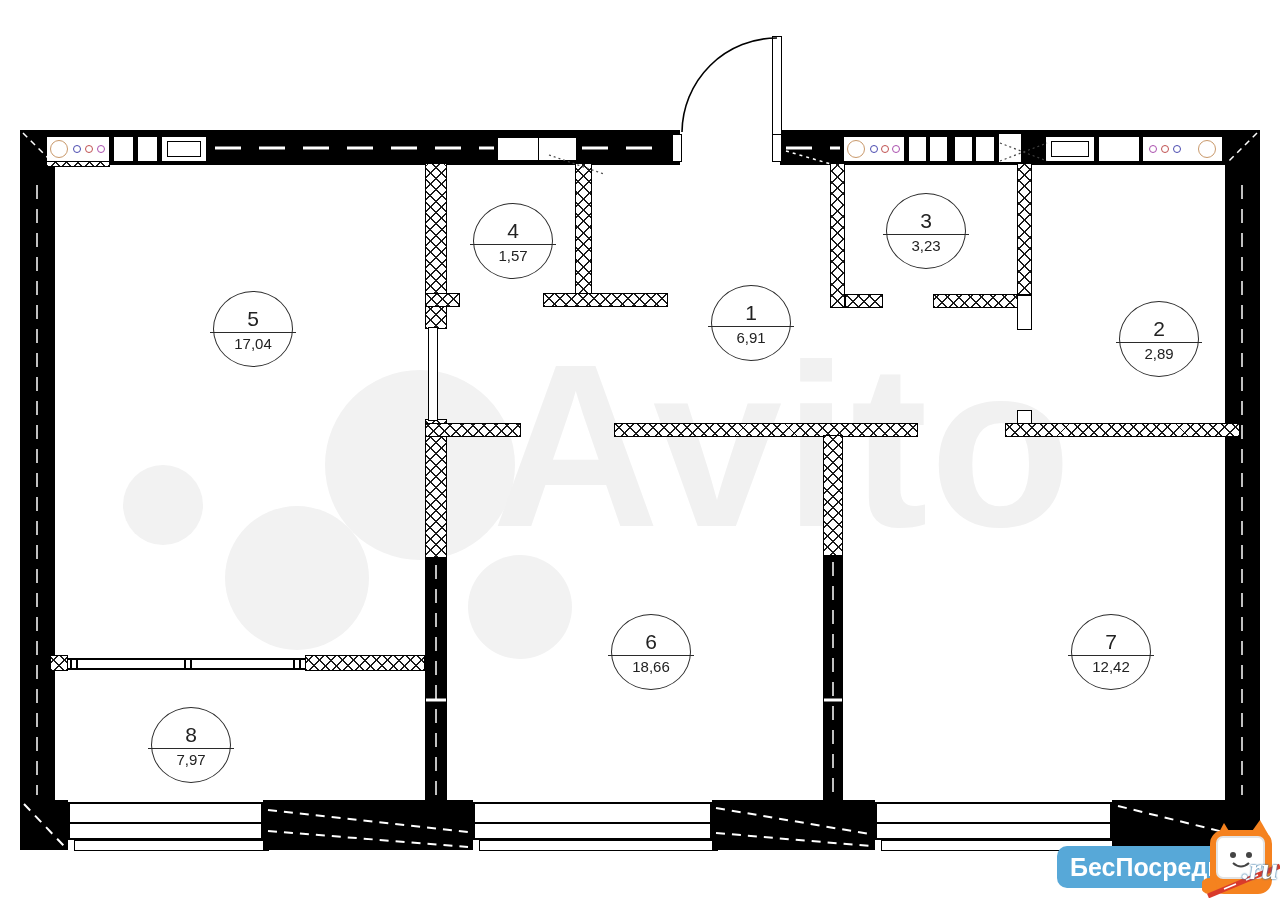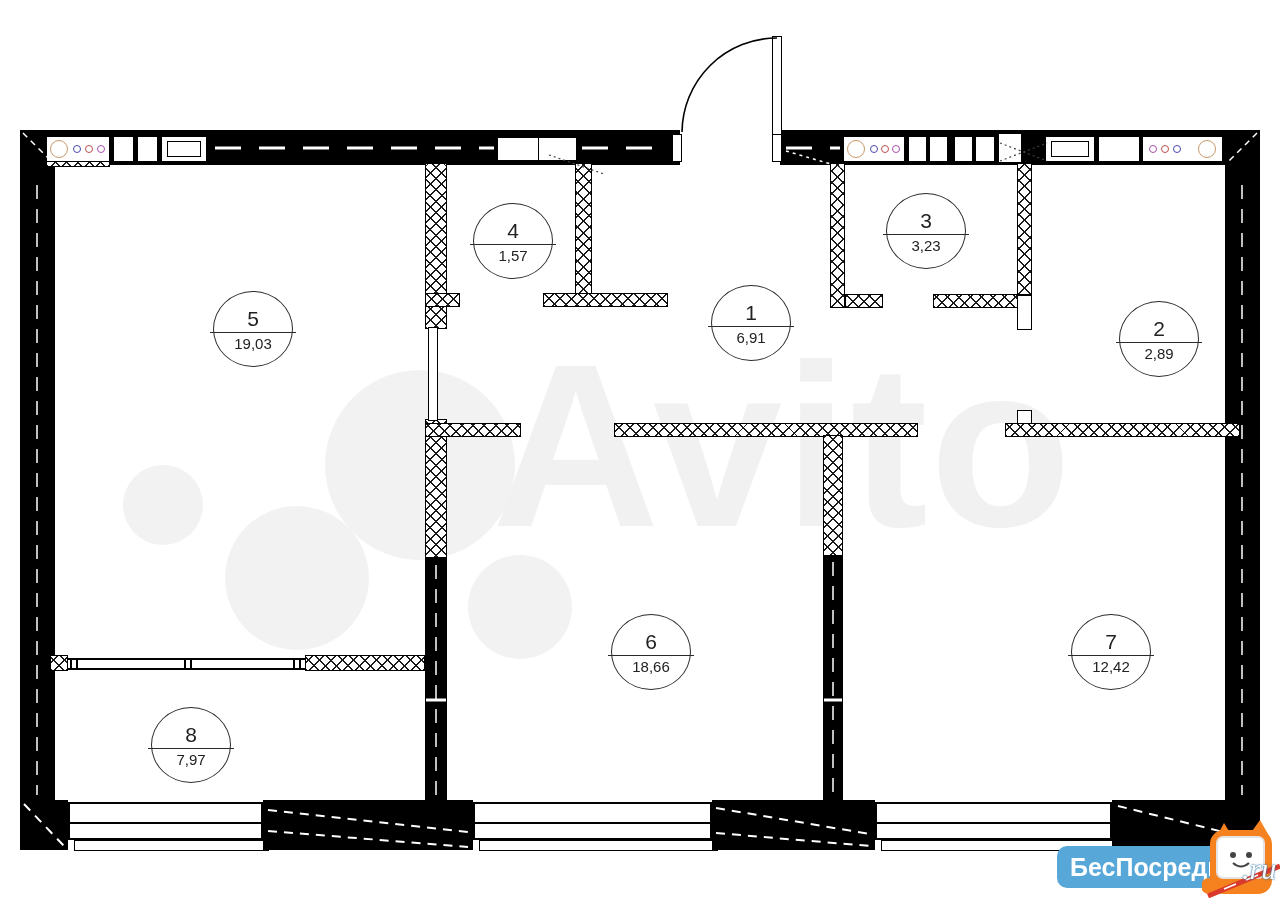--- a/index.html
+++ b/index.html
@@ -41,21 +41,21 @@
   .rlabel .num{font-size:21px;line-height:1;margin-bottom:3px;}
   .rlabel .dvd{width:86px;border-top:1.6px solid #2b2b2b;height:0;}
   .rlabel .area{font-size:15px;line-height:1;margin-top:3px;}
   
   #overlay{position:absolute;left:0;top:0;z-index:4;pointer-events:none;}
   
   #badge{position:absolute;left:1057px;top:846px;width:190px;height:42px;background:#57a8d8;
          border-radius:10px;display:flex;align-items:center;z-index:10;}
   #badge .btxt{color:#fff;font-size:25px;font-weight:bold;padding-left:13px;white-space:nowrap;}
   #tld{position:absolute;left:1242px;top:852px;font-family:"Liberation Serif",serif;
-       font-style:italic;font-weight:normal;font-size:30px;color:#fff;z-index:12;
+       font-style:italic;font-weight:bold;font-size:30px;color:#fff;z-index:12;
        text-shadow:0 0 2px #3a7aa8,0 0 2px #3a7aa8;}
   #mascot{position:absolute;left:1202px;top:820px;z-index:11;}
 </style>
 </head>
 <body>
 
 <div id="canvas">
 
   <div class="wm-circle" style="left:325px;top:370px;width:190px;height:190px;"></div>
   <div class="wm-circle" style="left:225px;top:506px;width:144px;height:144px;"></div>
@@ -209,21 +209,21 @@
     <span class="area">3,23</span>
   </div>
   <div class="rlabel" style="left:473px;top:203px;">
     <span class="num">4</span>
     <span class="dvd"></span>
     <span class="area">1,57</span>
   </div>
   <div class="rlabel" style="left:213px;top:291px;">
     <span class="num">5</span>
     <span class="dvd"></span>
-    <span class="area">19,03</span>
+    <span class="area">17,04</span>
   </div>
   <div class="rlabel" style="left:611px;top:614px;">
     <span class="num">6</span>
     <span class="dvd"></span>
     <span class="area">18,66</span>
   </div>
   <div class="rlabel" style="left:1071px;top:614px;">
     <span class="num">7</span>
     <span class="dvd"></span>
     <span class="area">12,42</span>

